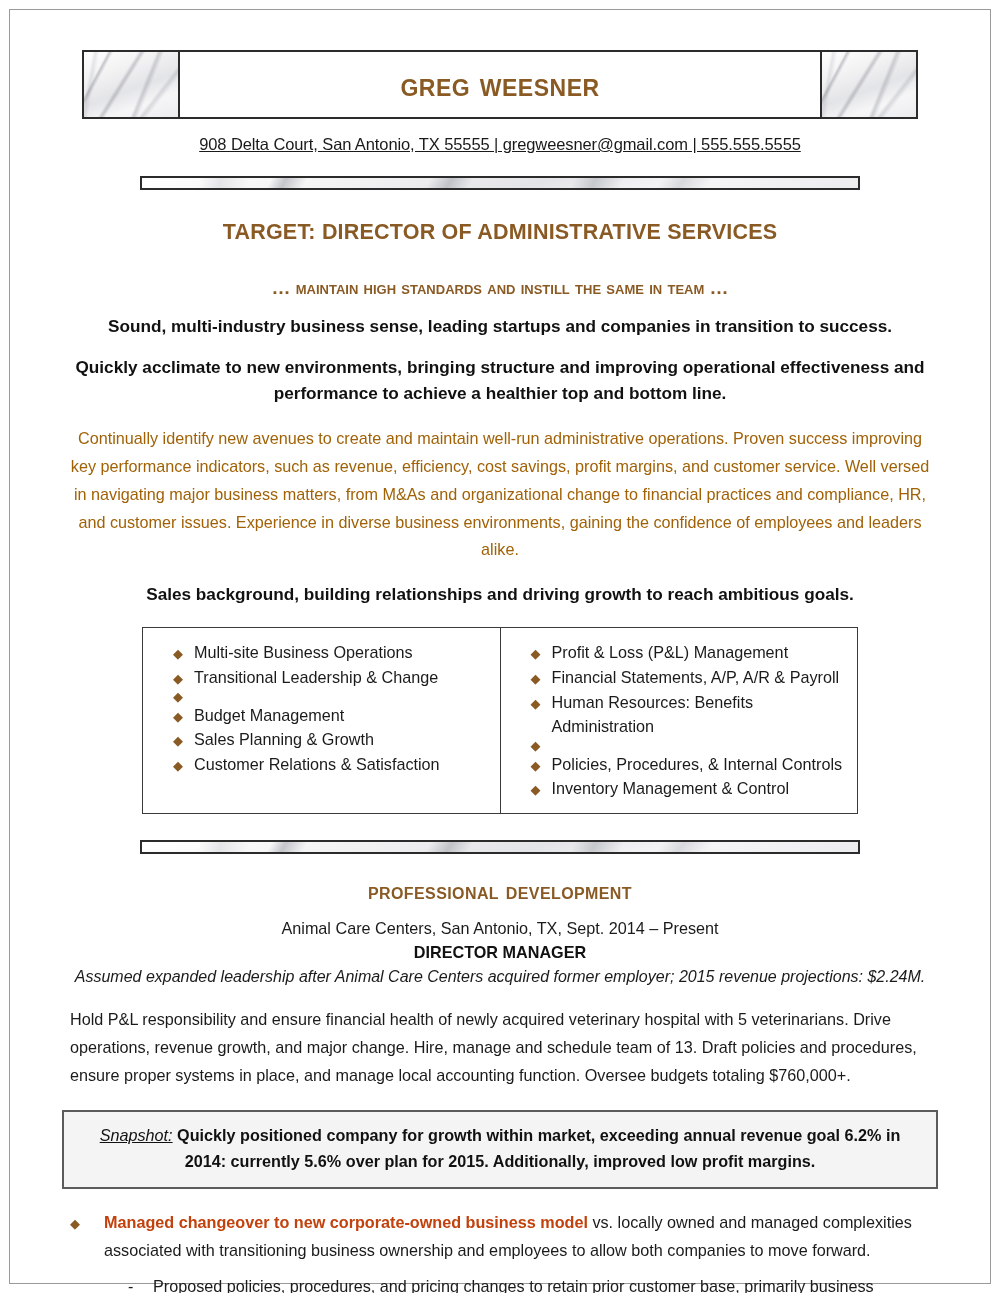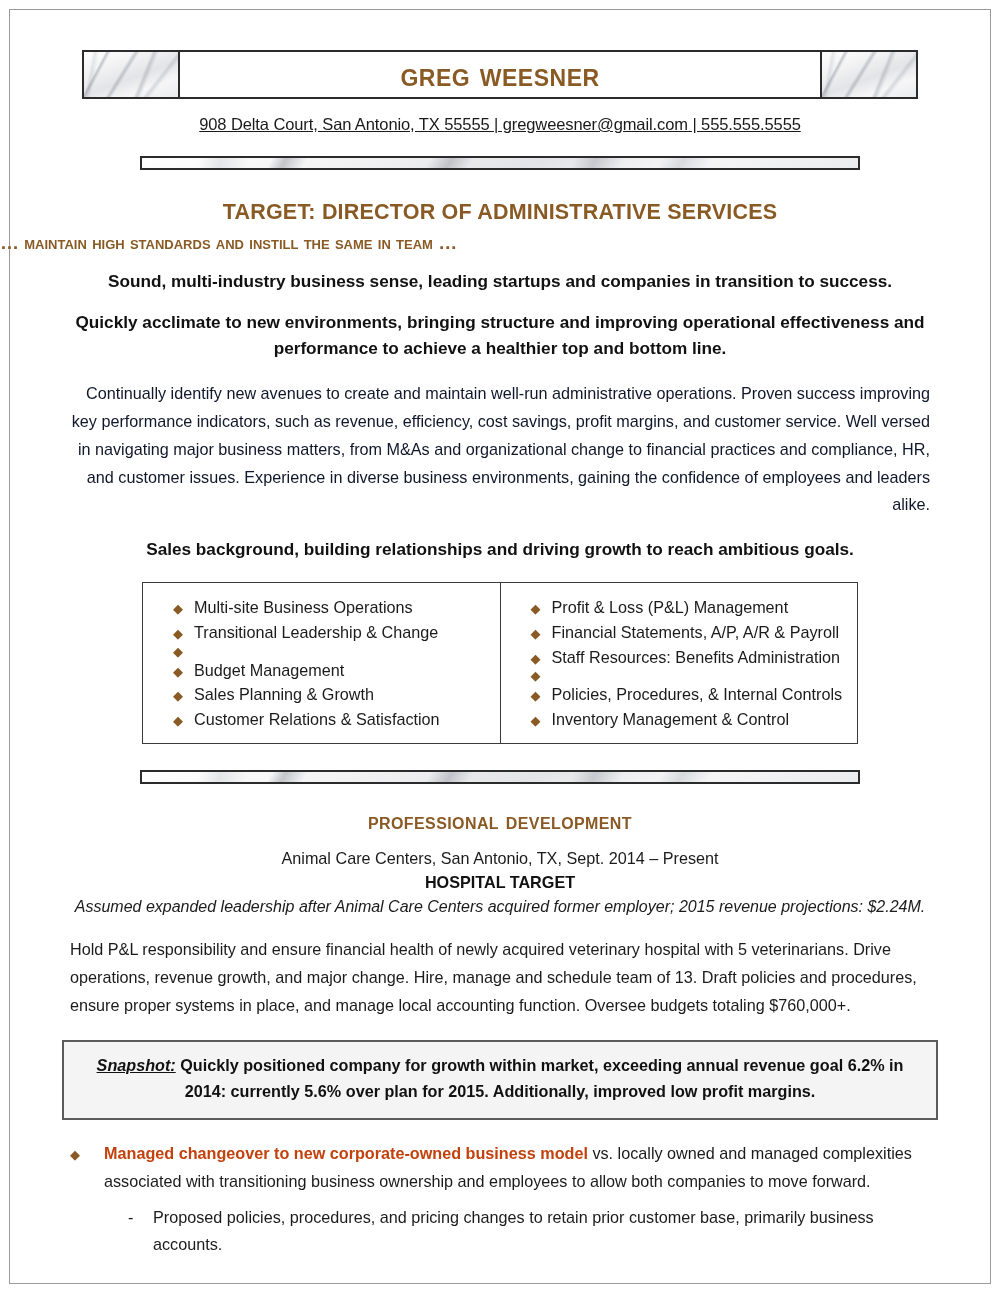--- a/index.html
+++ b/index.html
@@ -49,21 +49,21 @@
       linear-gradient(128deg, rgba(255,255,255,0) 72%, rgba(140,145,155,0.28) 75%, rgba(255,255,255,0) 79%),
       linear-gradient(100deg, rgba(255,255,255,0) 8%, rgba(150,155,165,0.22) 11%, rgba(255,255,255,0) 15%),
       linear-gradient(160deg, #ffffff 0%, #f2f2f3 30%, #e3e4e7 55%, #f6f6f7 75%, #ebecee 100%);
   }
 
   
   .header-row {
     display: flex;
     align-items: stretch;
     margin: 50px 82px 0 82px;
-    height: 49px;
+    height: 69px;
   }
   .header-block {
     width: 98px;
     border: 2px solid #2b2b2b;
     box-sizing: border-box;
   }
   .header-name-box {
     flex: 1;
     border: 2px solid #2b2b2b;
     border-left: none;
@@ -103,42 +103,42 @@
   
   .target-title {
     text-align: center;
     color: #8a5a24;
     font-weight: bold;
     font-size: 21.5px;
     margin-top: 30px;
     letter-spacing: 0.2px;
   }
   .target-tag {
-    text-align: left;
+    text-align: center;
     color: #8a5a24;
     font-weight: bold;
     font-size: 19px;
-    margin-top: 7px;
+    margin-top: 32px;
     font-variant: small-caps;
     text-transform: lowercase;
   }
   .summary-bold {
     text-align: center;
     font-weight: bold;
     font-size: 17.2px;
     line-height: 1.55;
     margin: 14px 70px 0 70px;
     color: #111;
   }
   .body-para {
     font-size: 16.2px;
     line-height: 1.72;
     margin: 18px 70px 0 70px;
-    color: #0f172a;
-    text-align: right;
+    color: #a16207;
+    text-align: center;
   }
   .sales-line {
     text-align: center;
     font-weight: bold;
     font-size: 17.2px;
     margin: 20px 60px 0 60px;
     color: #111;
   }
 
   
@@ -219,21 +219,21 @@
   }
   .snapshot-text {
     font-size: 16.2px;
     font-weight: bold;
     line-height: 1.6;
     color: #111;
   }
   .snapshot-label {
     font-style: italic;
     text-decoration: underline;
-    font-weight: bold;
+    font-weight: normal;
   }
 
   
   .ach-list { margin: 20px 70px 0 70px; }
   .ach-item {
     display: flex;
     align-items: baseline;
     margin-top: 14px;
   }
   .ach-item:first-child { margin-top: 0; }
@@ -327,41 +327,41 @@
           <div class="skill-item">
             <span class="diamond">◆</span>
             <span>Profit &amp; Loss (P&amp;L) Management</span>
           </div>
           <div class="skill-item">
             <span class="diamond">◆</span>
             <span>Financial Statements, A/P, A/R &amp; Payroll</span>
           </div>
           <div class="skill-item">
             <span class="diamond">◆</span>
-            <span>Staff Resources: Benefits Administration</span>
+            <span>Human Resources: Benefits Administration</span>
           </div>
           <div class="skill-item">
             <span class="diamond">◆</span>
           </div>
           <div class="skill-item">
             <span class="diamond">◆</span>
             <span>Policies, Procedures, &amp; Internal Controls</span>
           </div>
           <div class="skill-item">
             <span class="diamond">◆</span>
             <span>Inventory Management &amp; Control</span>
           </div>
         </div>
     </div>
 
     <div class="rule-bar marble" style="margin-top:26px;"></div>
 
     <div class="section-head">Professional Development</div>
     <div class="company-line">Animal Care Centers, San Antonio, TX, Sept. 2014 – Present</div>
-    <div class="job-title">HOSPITAL TARGET</div>
+    <div class="job-title">DIRECTOR MANAGER</div>
     <div class="italic-line">Assumed expanded leadership after Animal Care Centers acquired former employer; 2015 revenue projections: $2.24M.</div>
     <div class="role-para">Hold P&amp;L responsibility and ensure financial health of newly acquired veterinary hospital with 5 veterinarians. Drive operations, revenue growth, and major change. Hire, manage and schedule team of 13. Draft policies and procedures, ensure proper systems in place, and manage local accounting function. Oversee budgets totaling $760,000+.</div>
 
     <div class="snapshot-box">
       <div class="snapshot-text">
         <span class="snapshot-label">Snapshot:</span><span> Quickly positioned company for growth within market, exceeding annual revenue goal 6.2% in 2014: currently 5.6% over plan for 2015. Additionally, improved low profit margins.</span>
       </div>
     </div>
 
     <div class="ach-list" id="ach-list">

